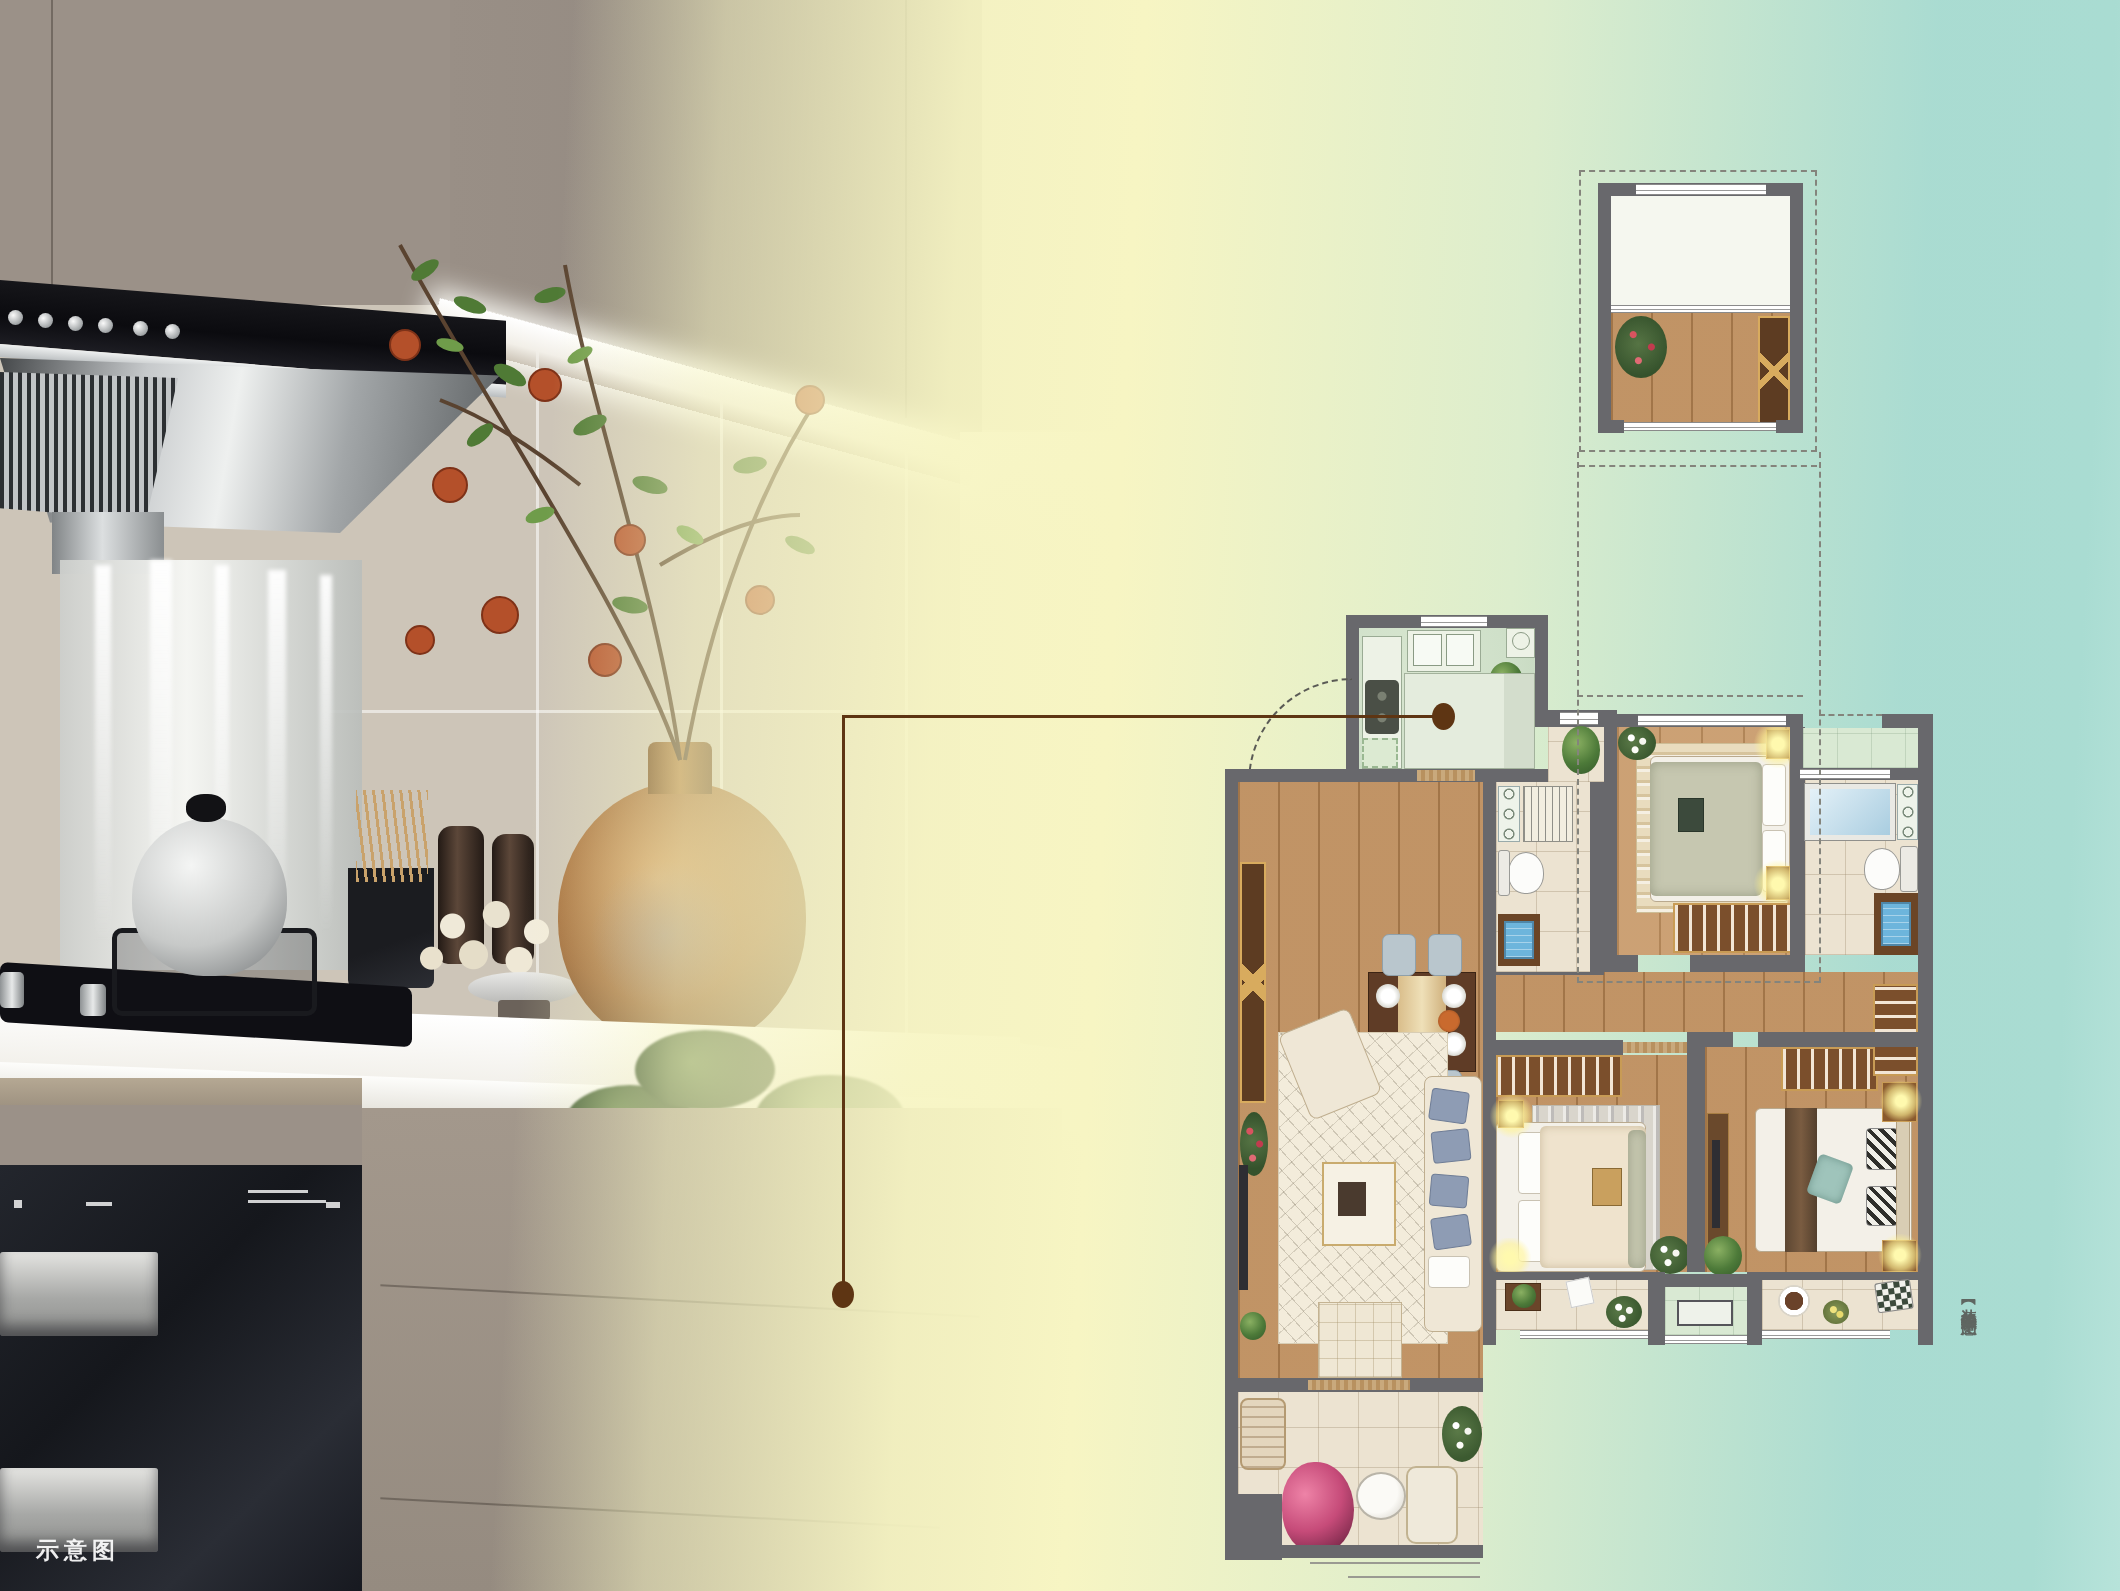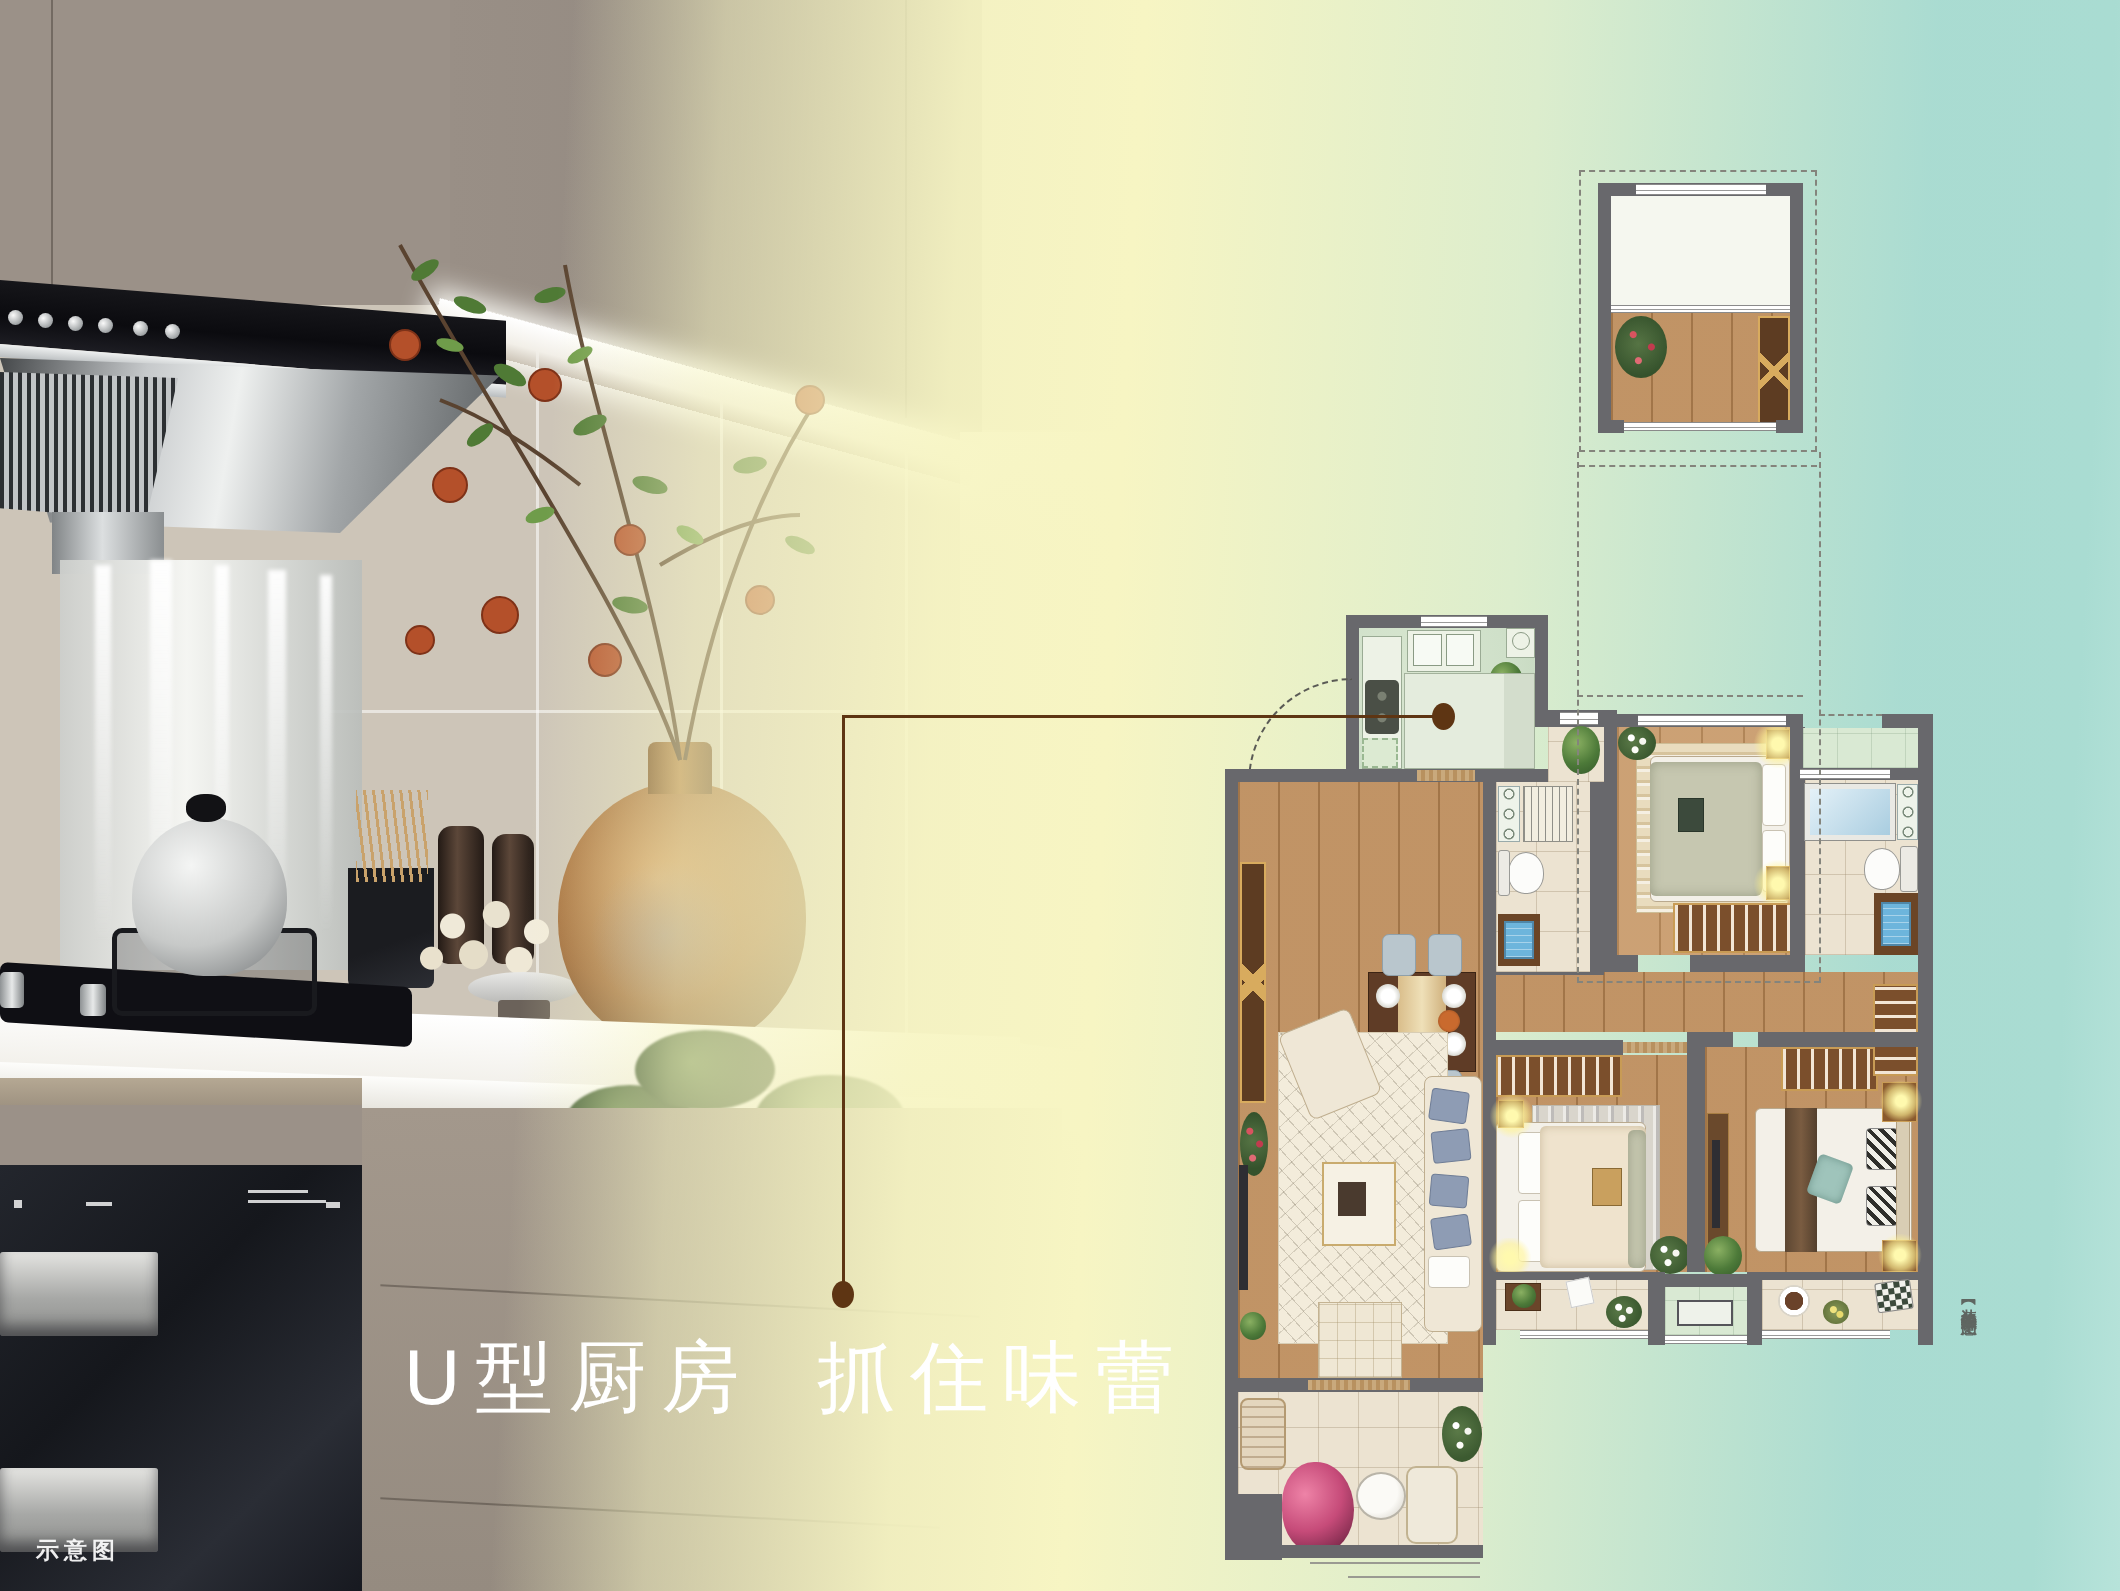--- a/index.html
+++ b/index.html
@@ -449,18 +449,17 @@
   </div>
 
   <div class="callout">
     <div class="leadline" style="left:843px;top:715px;width:600px;height:3px;"></div>
     <div class="leadline" style="left:842px;top:715px;width:3px;height:578px;"></div>
     <div class="leaddot" style="left:1432px;top:703px;width:23px;height:27px;"></div>
     <div class="leaddot" style="left:832px;top:1281px;width:22px;height:27px;"></div>
   </div>
 
   <div class="texts">
-    <h1 class="headline">U型厨房 抓住味蕾</h1>
     <div class="watermark">示意图</div>
     <div class="sidecap">【装修效果示意图】</div>
   </div>
 
 </div>
 
 </body></html>

